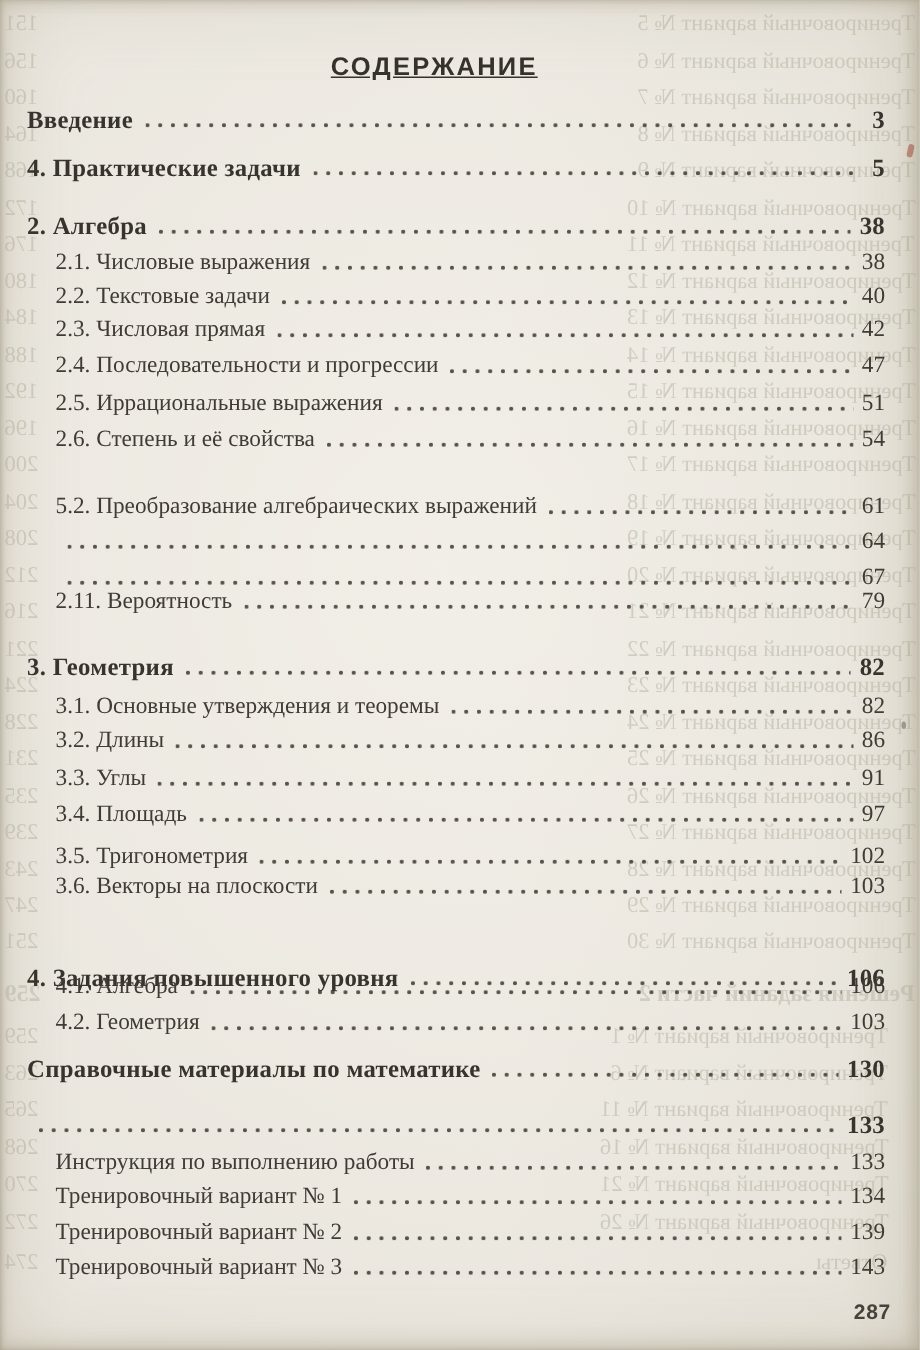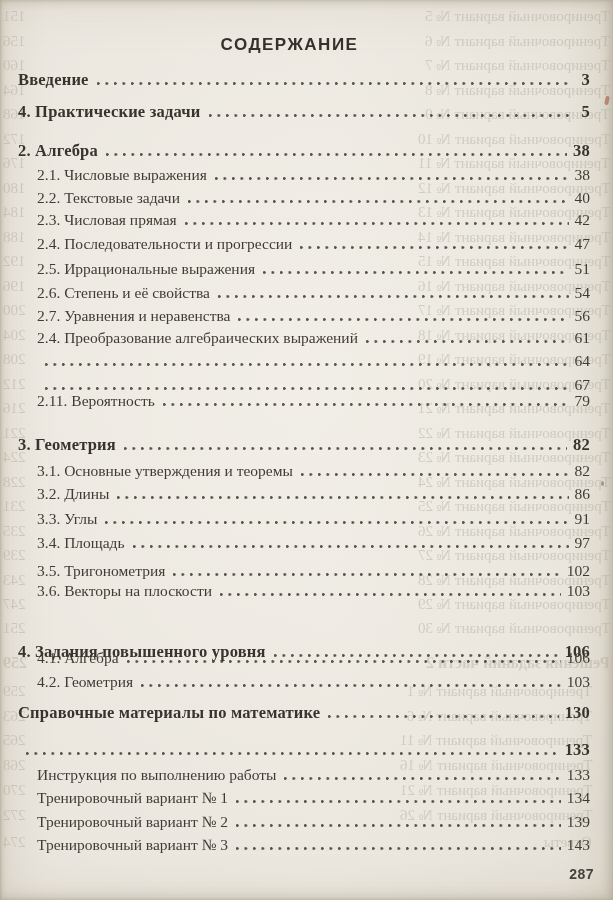--- a/index.html
+++ b/index.html
@@ -34,20 +34,21 @@
   .bleed-line.b-bold{font-weight:bold;font-size:16px;opacity:.38;}
   .bleed-line.b-indent .bl-label{right:21px;}
 
   
   .title{
     position:absolute;top:35px;left:0;right:34px;z-index:3;margin:0;
     text-align:center;
     font-family:"Liberation Sans","DejaVu Sans",sans-serif;
     font-size:17px;font-weight:bold;letter-spacing:1.5px;
     color:#35322b;
+    text-decoration:underline;
   }
   .toc{position:absolute;inset:0;z-index:2;}
   .row{
     position:absolute;left:0;right:23px;
     display:flex;align-items:flex-end;
     color:#403b34;font-size:15.5px;line-height:1.05;
   }
   .row.lvl0{padding-left:18px;font-size:16.5px;font-weight:bold;color:#38342d;letter-spacing:.2px;}
   .row.lvl1{padding-left:37px;}
   .row .lbl{white-space:nowrap;}
@@ -256,27 +257,22 @@
       <div class="row lvl1" style="top: 261px;">
         <span class="lbl">2.5. Иррациональные выражения</span>
         <span class="dots"></span>
         <span class="num">51</span>
       </div>
       <div class="row lvl1" style="top: 285px;">
         <span class="lbl">2.6. Степень и её свойства</span>
         <span class="dots"></span>
         <span class="num">54</span>
       </div>
-      <div class="row lvl1" style="top: 308px;">
-        <span class="lbl">2.7. Уравнения и неравенства</span>
-        <span class="dots"></span>
-        <span class="num">56</span>
-      </div>
       <div class="row lvl1" style="top: 330px;">
-        <span class="lbl">2.4. Преобразование алгебраических выражений</span>
+        <span class="lbl">5.2. Преобразование алгебраических выражений</span>
         <span class="dots"></span>
         <span class="num">61</span>
       </div>
       <div class="row lvl1" style="top: 353px;">
         <span class="dots"></span>
         <span class="num">64</span>
       </div>
       <div class="row lvl1" style="top: 377px;">
         <span class="dots"></span>
         <span class="num">67</span>

